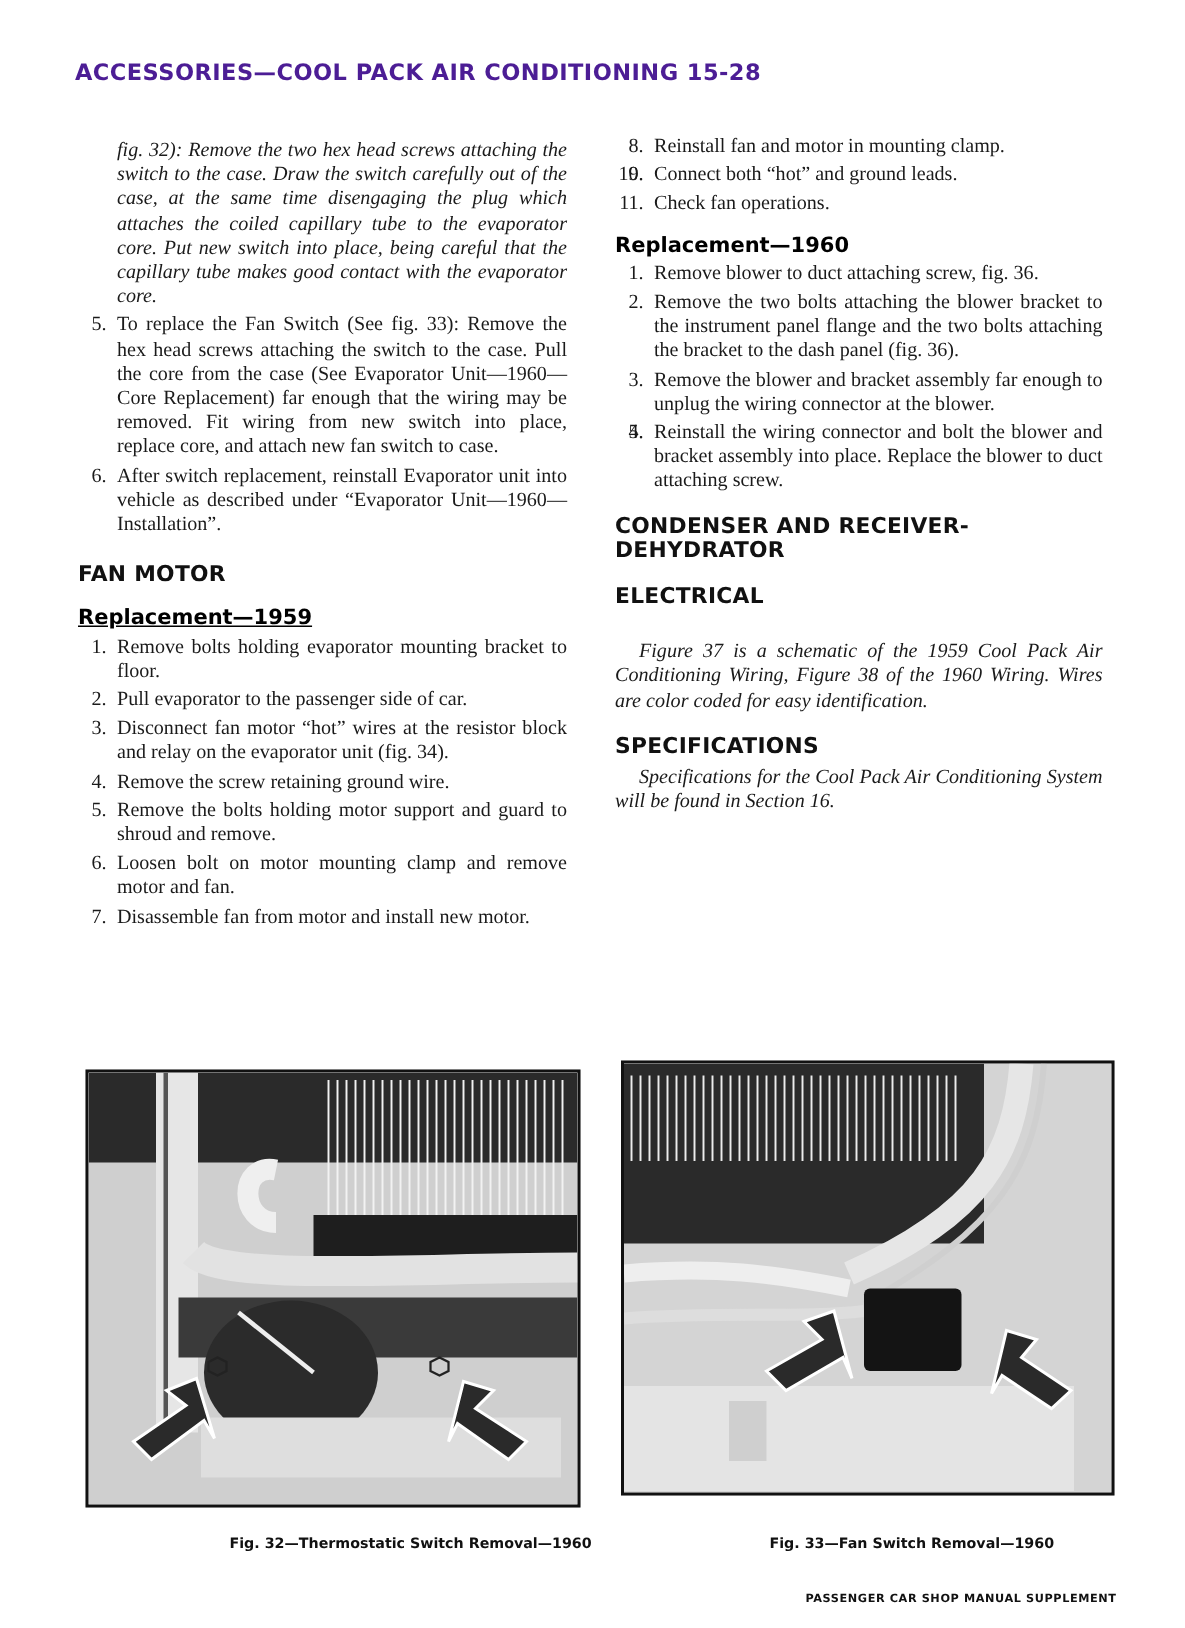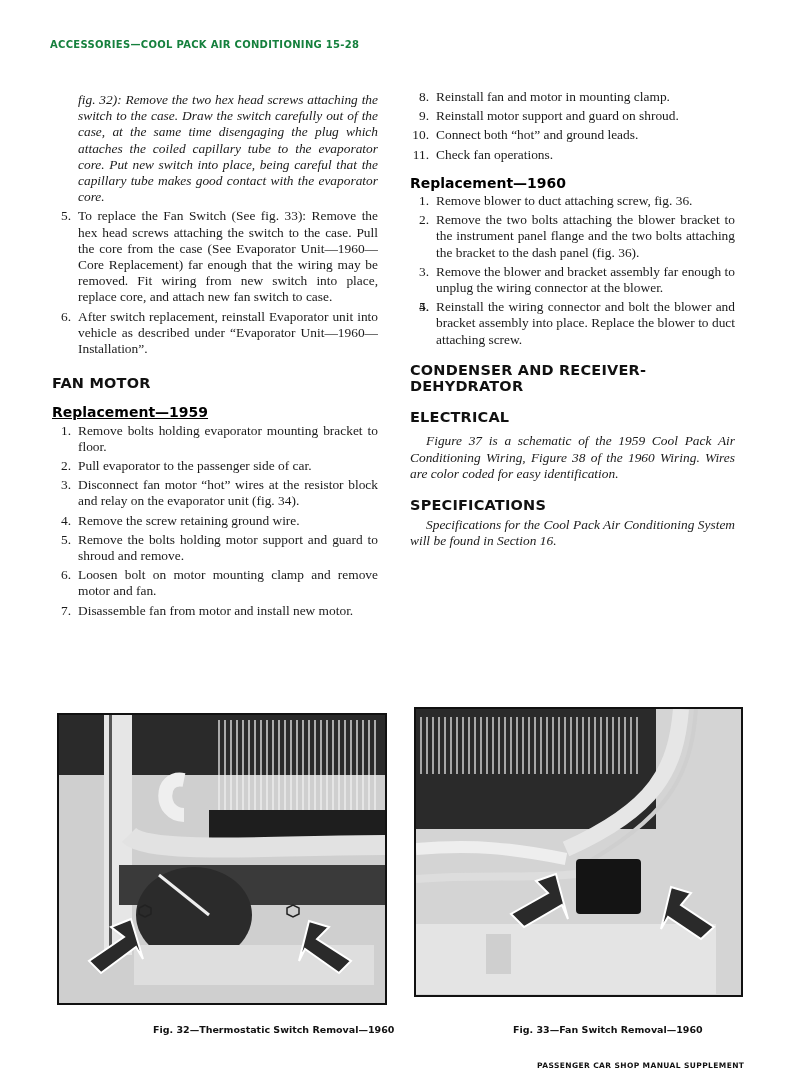--- a/index.html
+++ b/index.html
@@ -4,21 +4,21 @@
 <style>
   html, body { margin: 0; padding: 0; background: #ffffff; }
   body {
     width: 790px; height: 1085px; position: relative; overflow: hidden;
     font-family: "Liberation Serif", "DejaVu Serif", serif;
     color: #1a1a1a;
   }
   .page-header {
     position: absolute; left: 50px; top: 39px;
     font-family: "DejaVu Sans", "Liberation Sans", sans-serif;
-    font-weight: bold; font-size: 10px; letter-spacing: 0.3px; color: #15803d;
+    font-weight: bold; font-size: 15px; letter-spacing: 0.3px; color: #4c1d95;
   }
   .col { position: absolute; font-size: 13.4px; line-height: 16.2px; }
   .col-left { left: 52px; top: 92px; width: 326px; }
   .col-right { left: 410px; top: 89px; width: 325px; }
   p { margin: 0; text-align: justify; font-style: italic; }
   .indent-block { padding-left: 26px; }
   ol { list-style: none; margin: 0; padding: 0; }
   ol li { position: relative; padding-left: 26px; text-align: justify; margin-bottom: 3px; }
   ol li .num { position: absolute; left: 0; width: 19px; text-align: right; }
   .section-h {
@@ -70,38 +70,38 @@
     <li><span class="num">4.</span><span>Remove the screw retaining ground wire.</span></li>
     <li><span class="num">5.</span><span>Remove the bolts holding motor support and guard to shroud and remove.</span></li>
     <li><span class="num">6.</span><span>Loosen bolt on motor mounting clamp and remove motor and fan.</span></li>
     <li><span class="num">7.</span><span>Disassemble fan from motor and install new motor.</span></li>
   </ol>
 </div>
 
 <div class="col col-right">
   <ol>
     <li><span class="num">8.</span><span>Reinstall fan and motor in mounting clamp.</span></li>
-    <li><span class="num">9.</span><span>Reinstall motor support and guard on shroud.</span></li>
+    <li><span class="num">9.</span></li>
     <li><span class="num">10.</span><span>Connect both “hot” and ground leads.</span></li>
     <li><span class="num">11.</span><span>Check fan operations.</span></li>
   </ol>
 
   <h3 class="sub-h" style="margin-top:12px;">Replacement—1960</h3>
   <ol>
     <li><span class="num">1.</span><span>Remove blower to duct attaching screw, fig. 36.</span></li>
     <li><span class="num">2.</span><span>Remove the two bolts attaching the blower bracket to the instrument panel flange and the two bolts attaching the bracket to the dash panel (fig. 36).</span></li>
     <li><span class="num">3.</span><span>Remove the blower and bracket assembly far enough to unplug the wiring connector at the blower.</span></li>
     <li><span class="num">4.</span></li>
     <li><span class="num">5.</span><span>Reinstall the wiring connector and bolt the blower and bracket assembly into place. Replace the blower to duct attaching screw.</span></li>
   </ol>
 
   <h2 class="section-h" style="margin-top:14px;">CONDENSER AND RECEIVER-DEHYDRATOR</h2>
 
   <h2 class="section-h" style="margin-top:15px;">ELECTRICAL</h2>
-  <p class="para-indent" style="margin-top:8px;">Figure 37 is a schematic of the 1959 Cool Pack Air Conditioning Wiring, Figure 38 of the 1960 Wiring. Wires are color coded for easy identification.</p>
+  <p class="para-indent" style="margin-top:20px;">Figure 37 is a schematic of the 1959 Cool Pack Air Conditioning Wiring, Figure 38 of the 1960 Wiring. Wires are color coded for easy identification.</p>
 
   <h2 class="section-h" style="margin-top:15px;">SPECIFICATIONS</h2>
   <p class="para-indent" style="margin-top:4px;">Specifications for the Cool Pack Air Conditioning System will be found in Section 16.</p>
 </div>
 
 <div class="figure fig32">
   <svg width="326" height="288" viewBox="0 0 326 288">
     <rect x="0" y="0" width="326" height="288" fill="#cfcfcf"></rect>
     <rect x="0" y="0" width="326" height="60" fill="#2a2a2a"></rect>
     <rect x="45" y="0" width="28" height="240" fill="#e6e6e6"></rect>

